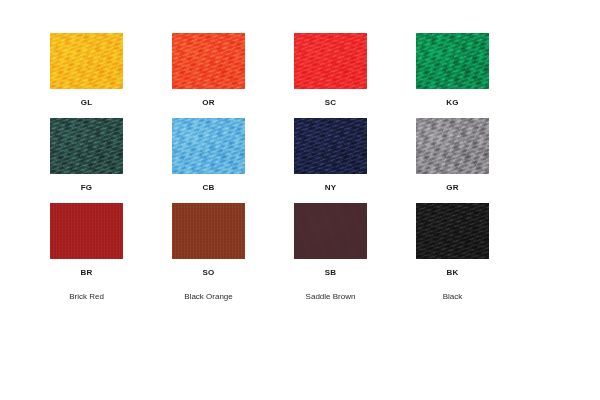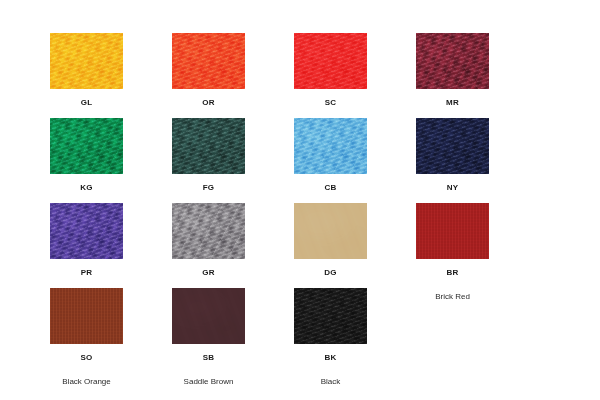--- a/index.html
+++ b/index.html
@@ -185,28 +185,20 @@
       </div>
       <div class="swatch-cell">
         <div class="swatch-chip " style="background-color: rgb(238, 43, 43);">
           <div class="tex"></div>
           <div class="tex2"></div>
         </div>
         <div class="swatch-code">SC</div>
         <div class="swatch-name">Scarlet</div>
       </div>
       <div class="swatch-cell">
-        <div class="swatch-chip " style="background-color: rgb(124, 38, 55);">
-          <div class="tex"></div>
-          <div class="tex2"></div>
-        </div>
-        <div class="swatch-code">MR</div>
-        <div class="swatch-name">Maroon</div>
-      </div>
-      <div class="swatch-cell">
         <div class="swatch-chip " style="background-color: rgb(12, 138, 78);">
           <div class="tex"></div>
           <div class="tex2"></div>
         </div>
         <div class="swatch-code">KG</div>
         <div class="swatch-name">Kelly Green</div>
       </div>
       <div class="swatch-cell">
         <div class="swatch-chip " style="background-color: rgb(43, 76, 71);">
           <div class="tex"></div>
@@ -225,44 +217,28 @@
       </div>
       <div class="swatch-cell">
         <div class="swatch-chip " style="background-color: rgb(28, 34, 68);">
           <div class="tex"></div>
           <div class="tex2"></div>
         </div>
         <div class="swatch-code">NY</div>
         <div class="swatch-name">Navy Blue</div>
       </div>
       <div class="swatch-cell">
-        <div class="swatch-chip " style="background-color: rgb(85, 65, 155);">
-          <div class="tex"></div>
-          <div class="tex2"></div>
-        </div>
-        <div class="swatch-code">PR</div>
-        <div class="swatch-name">Purple</div>
-      </div>
-      <div class="swatch-cell">
         <div class="swatch-chip " style="background-color: rgb(138, 135, 140);">
           <div class="tex"></div>
           <div class="tex2"></div>
         </div>
         <div class="swatch-code">GR</div>
         <div class="swatch-name">Grey</div>
       </div>
       <div class="swatch-cell">
-        <div class="swatch-chip finish-smooth" style="background-color: rgb(207, 180, 132);">
-          <div class="tex"></div>
-          <div class="tex2"></div>
-        </div>
-        <div class="swatch-code">DG</div>
-        <div class="swatch-name">Desert Gold</div>
-      </div>
-      <div class="swatch-cell">
         <div class="swatch-chip finish-woven" style="background-color: rgb(168, 32, 32);">
           <div class="tex"></div>
           <div class="tex2"></div>
         </div>
         <div class="swatch-code">BR</div>
         <div class="swatch-name">Brick Red</div>
       </div>
       <div class="swatch-cell">
         <div class="swatch-chip finish-woven" style="background-color: rgb(138, 58, 32);">
           <div class="tex"></div>

